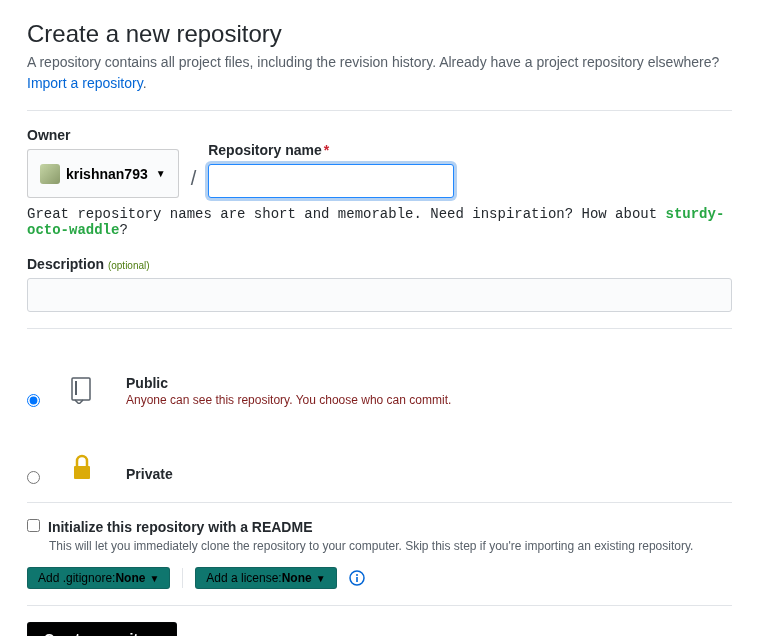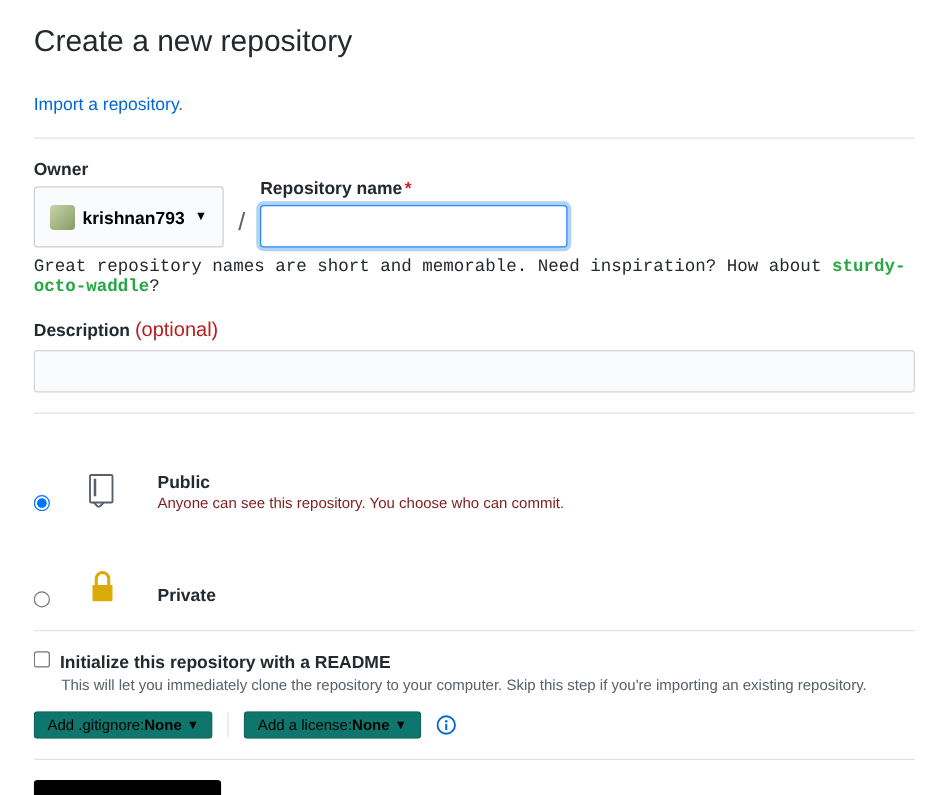--- a/index.html
+++ b/index.html
@@ -49,21 +49,21 @@
 .full-input {
   width: 100%; height: 34px;
   padding: 6px 8px;
   font-size: 14px;
   background: #fafbfc;
   border: 1px solid #d1d5da;
   border-radius: 3px;
 }
 .hint { font-size: 14px; color: #24292e; margin-top: 8px; font-family: Liberation Mono, monospace; }
 .suggest { color: #28a745; font-weight: 600; }
-.optional { font-weight: 400; font-size: 16px; color: #b91c1c; }
+.optional { font-weight: 400; font-size: 10px; color: #4d7c0f; }
 .radio-row { display: flex; align-items: flex-end; gap: 29px; margin-bottom: 18px; margin-top: 46px; }
 .radio-row input[type=radio] { margin-top: 4px; }
 .visicon { width: 28px; flex-shrink: 0; }
 .radio-title { font-weight: 600; margin-bottom: 2px; }
 .radio-desc { font-size: 12px; color: #7f1d1d; }
 .check-row { display: flex; align-items: flex-start; gap: 8px; }
 .check-desc { font-size: 12px; color: #586069; margin-left: 22px; margin-top: 2px; }
 .btn-row { display: flex; align-items: center; gap: 12px; margin-top: 14px; }
 .sel-btn {
   background: #0f766e;
@@ -88,20 +88,21 @@
   cursor: not-allowed;
 }
 </style>
 </head>
 <body>
 
 
 
 <h1>Create a new repository</h1>
 <p class="subtext">
+  <span>A repository contains all project files, including the revision history. Already have a project repository elsewhere?</span>
   <br>
   <a class="link">Import a repository</a><span>.</span>
 </p>
 
 <hr>
 
 <div class="inline-row" style="margin-top:16px">
   <div class="owner-col">
     <label class="label">Owner</label>
     <button class="select-btn">

